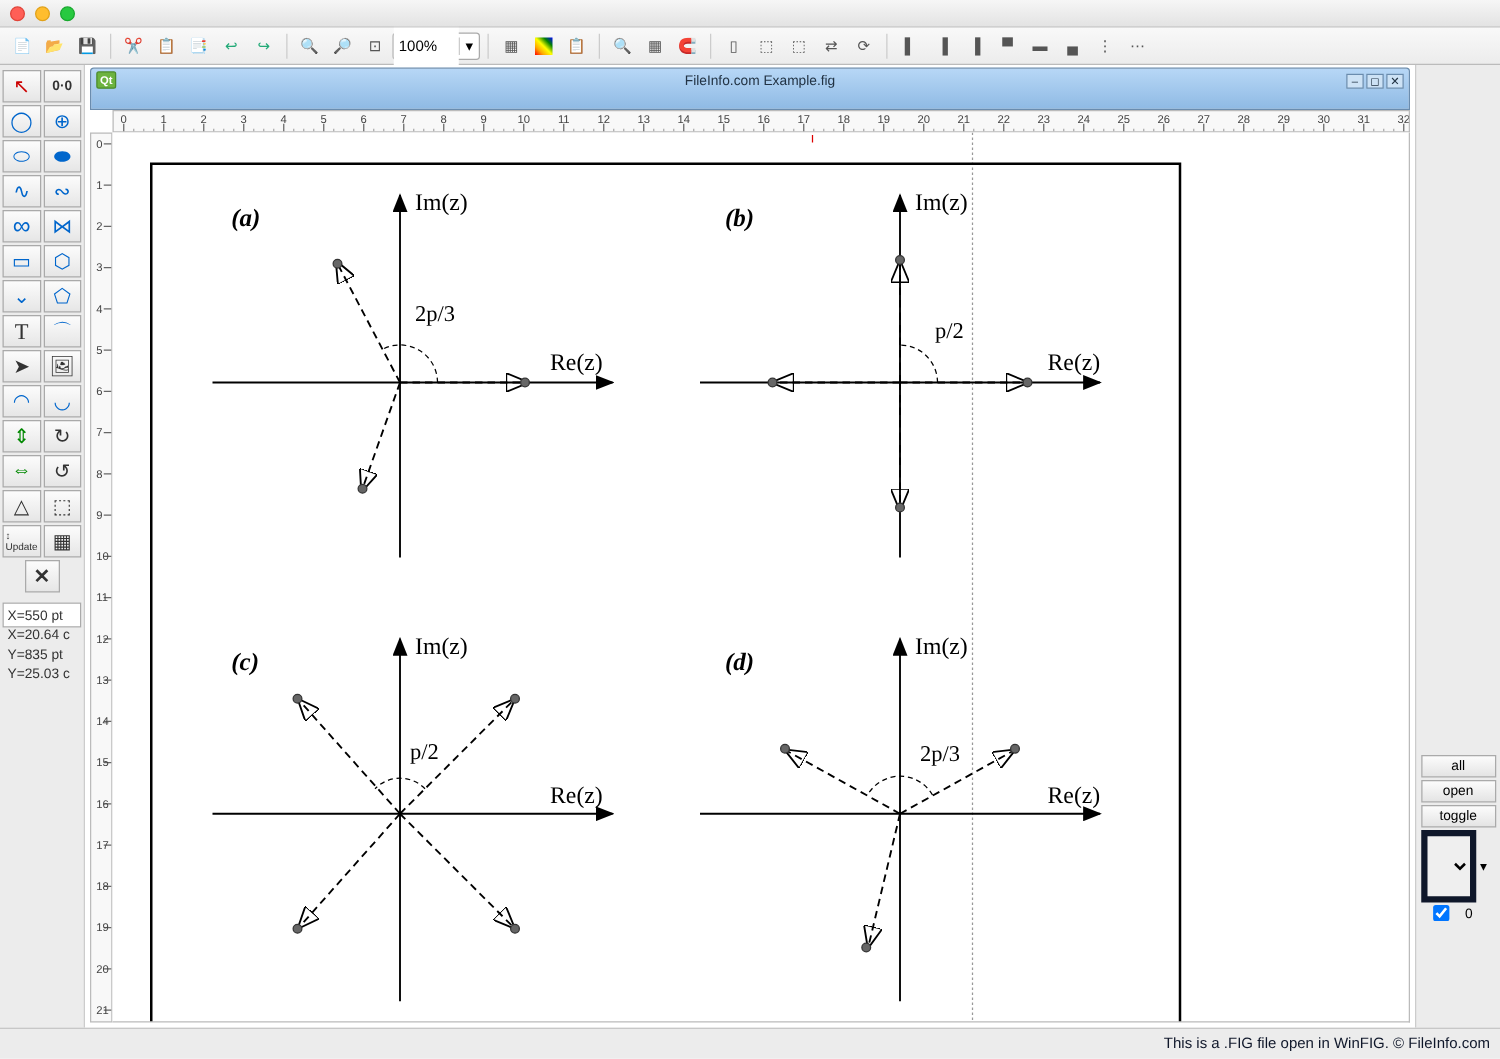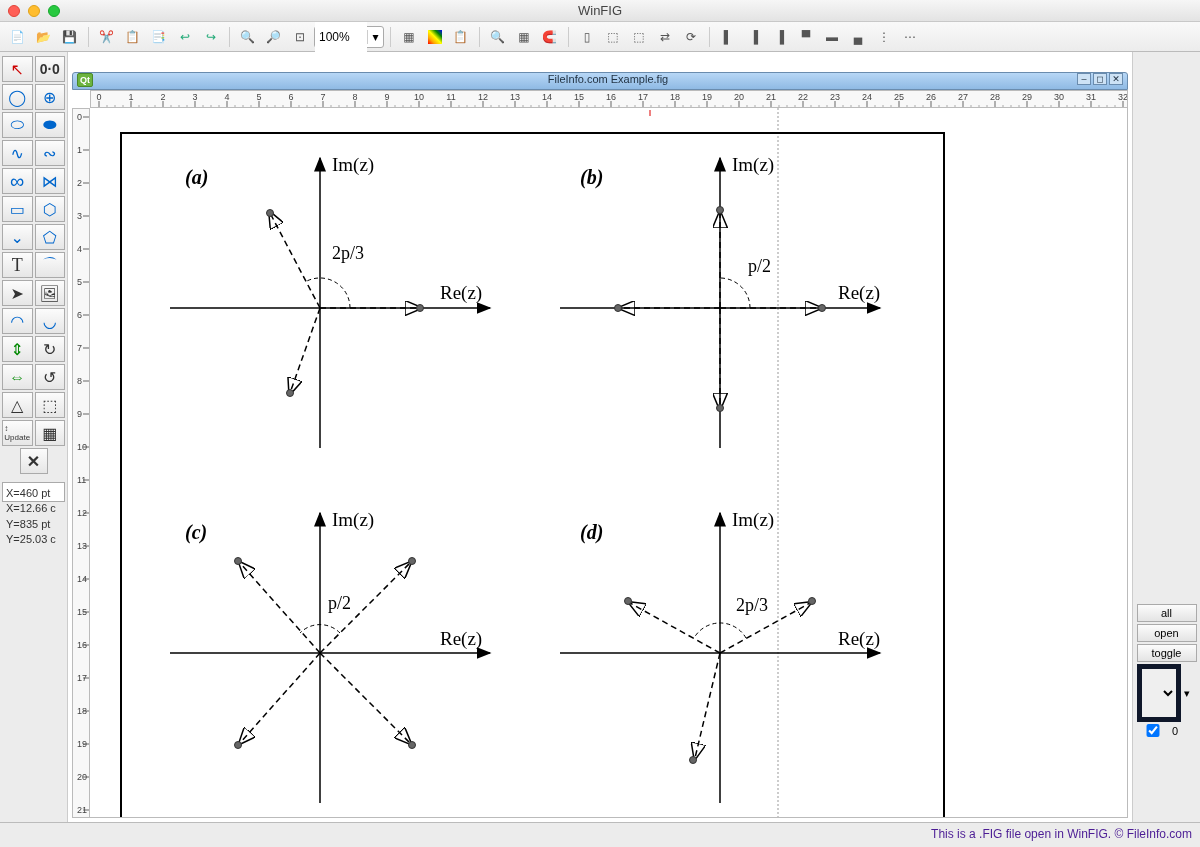--- a/index.html
+++ b/index.html
@@ -17,53 +17,52 @@
 .zoom-combo{display:flex;align-items:center;height:22px;border:1px solid #aaa;background:#fff;border-radius:3px}
 .zoom-combo input{border:none;width:52px;padding:16px 4px;font-size:12px;outline:none}
 .zoom-combo .dd{width:16px;text-align:center;border-left:1px solid #ccc;cursor:pointer}
 .main{display:flex;height:770px}
 .toolbox{width:68px;background:#ececec;border-right:1px solid #ccc;padding:4px 2px;display:grid;grid-template-columns:1fr 1fr;gap:2px;align-content:start;grid-auto-rows:26px}
 .tool{border:1px solid #aaa;background:linear-gradient(#fcfcfc,#e6e6e6);display:flex;align-items:center;justify-content:center;cursor:pointer;font-size:16px;color:#333}
 .tool.fullrow{grid-column:span 2}
 .coords{grid-column:span 2;font-size:11px;color:#333;border:1px solid #aaa;background:#fff;padding:3px;line-height:1.4;height:auto;margin-top:6px}
 .coords div{white-space:nowrap}
 .doc-area{flex:1;display:flex;flex-direction:column;background:#fff}
-.doc-title{height:18px;background:linear-gradient(#b7d7f6,#8fbae4);border:1px solid #6a8cae;border-radius:3px 3px 0 0;margin:20px 4px 0;display:flex;align-items:flex-start;color:#234;font-size:11px;padding:0 4px;position:relative}
+.doc-title{height:18px;background:linear-gradient(#b7d7f6,#8fbae4);border:1px solid #6a8cae;border-radius:3px 3px 0 0;margin:2px 4px 0;display:flex;align-items:flex-end;color:#234;font-size:11px;padding:16px 4px;position:relative}
 .doc-logo{width:16px;height:14px;background:#6cb33f;border:1px solid #4a8a2a;border-radius:2px;color:#fff;font-weight:bold;font-size:9px;display:flex;align-items:center;justify-content:center;margin-right:6px}
 .doc-title-text{position:absolute;left:16px;right:0;text-align:center;pointer-events:none}
 .win-ctrls{margin-left:auto;display:flex;gap:2px}
 .win-ctrls span{width:14px;height:12px;border:1px solid #6a8cae;background:#cde2f5;display:inline-block;font-size:9px;text-align:center;line-height:10px;cursor:pointer}
 .ruler-h{height:18px;margin:0 4px 0 22px;background:#f8f8f8;border:1px solid #bbb;position:relative;overflow:hidden;font-size:9px}
 .ruler-v{width:18px;background:#f8f8f8;border:1px solid #bbb;position:relative;overflow:hidden;font-size:9px}
 .canvas-row{flex:1;display:flex;margin:0 4px 4px 4px}
 .canvas{flex:1;background:#fff;border:1px solid #bbb;border-left:none;border-top:none;position:relative;overflow:hidden}
 .fig-border{position:absolute;left:30px;top:24px;width:825px;height:718px;border:2px solid #000}
 .diagram{position:absolute;font-family:"Times New Roman",serif}
 .diag-label{position:absolute;font-style:italic;font-size:20px;font-weight:bold}
 .axis-label{position:absolute;font-size:19px}
 .angle-label{position:absolute;font-size:18px}
 .handle{width:8px;height:8px;background:#666;border:1px solid #333;border-radius:50%;position:absolute;transform:translate(-50%,-50%)}
 .right-panel{width:68px;background:#ececec;border-left:1px solid #ccc;padding-top:550px}
 .rbtn{display:block;width:60px;margin:2px auto;padding:2px;border:1px solid #aaa;background:linear-gradient(#fcfcfc,#e4e4e4);font-size:11px;cursor:pointer;text-align:center}
 .rrow{display:flex;align-items:center;margin:2px 4px;font-size:11px;gap:3px}
 .rrow select,.rrow input{font-size:11px;padding:17px;border:5px solid #0f172a;width:32px}
 .statusbar{height:22px;border-top:1px solid #bbb;background:#ececec;display:flex;align-items:center;padding:0 8px;font-size:12px;color:#333}
-.status-right{margin-left:auto;color:#4c1d95}
+.status-right{margin-left:auto;color:#0f172a}
 svg{position:absolute;left:0;top:0;overflow:visible}
 </style>
 </head>
 <body>
 
 <div class="titlebar">
   <div class="traffic">
     <span class="tl-close"></span>
     <span class="tl-min"></span>
     <span class="tl-max"></span>
   </div>
-  <div class="titlebar-title">WinFIG</div>
 </div>
 
 <div class="toolbar">
   <div class="tbtn">📄</div>
   <div class="tbtn">📂</div>
   <div class="tbtn">💾</div>
   <div class="tsep"></div>
   <div class="tbtn">✂️</div>
   <div class="tbtn">📋</div>
   <div class="tbtn">📑</div>
@@ -100,21 +99,21 @@
   <div class="tbtn">▀</div>
   <div class="tbtn">▬</div>
   <div class="tbtn">▄</div>
   <div class="tbtn">⋮</div>
   <div class="tbtn">⋯</div>
 </div>
 
 <div class="main">
   <div class="toolbox">
     <div class="tool" style="color:#c00">↖</div>
-    <div class="tool" style="font-size:14px;font-weight:bold">0·0</div>
+    <div class="tool" style="font-size:11px;font-weight:bold">0·0</div>
     <div class="tool" style="color:#06c">◯</div>
     <div class="tool" style="color:#06c">⊕</div>
     <div class="tool" style="color:#06c">⬭</div>
     <div class="tool" style="color:#06c">⬬</div>
     <div class="tool" style="color:#06c">∿</div>
     <div class="tool" style="color:#06c">∾</div>
     <div class="tool" style="color:#06c;font-size:20px">∞</div>
     <div class="tool" style="color:#06c">⋈</div>
     <div class="tool" style="color:#06c">▭</div>
     <div class="tool" style="color:#06c">⬡</div>
@@ -129,22 +128,22 @@
     <div class="tool" style="color:#080">⇕</div>
     <div class="tool">↻</div>
     <div class="tool" style="color:#080">⇔</div>
     <div class="tool">↺</div>
     <div class="tool">△</div>
     <div class="tool">⬚</div>
     <div class="tool" style="font-size:8px">↕<br>Update</div>
     <div class="tool">▦</div>
     <div class="tool fullrow" style="font-weight:bold;width:28px;margin:0 auto">✕</div>
     <div class="coords">
-      <div>X=460 pt</div>
-      <div>X=12.66 c</div>
+      <div>X=550 pt</div>
+      <div>X=20.64 c</div>
       <div>Y=835 pt</div>
       <div>Y=25.03 c</div>
     </div>
   </div>
 
   <div class="doc-area">
     <div class="doc-title">
       <div class="doc-logo">Qt</div>
       <div class="doc-title-text">FileInfo.com Example.fig</div>
       <div class="win-ctrls">

